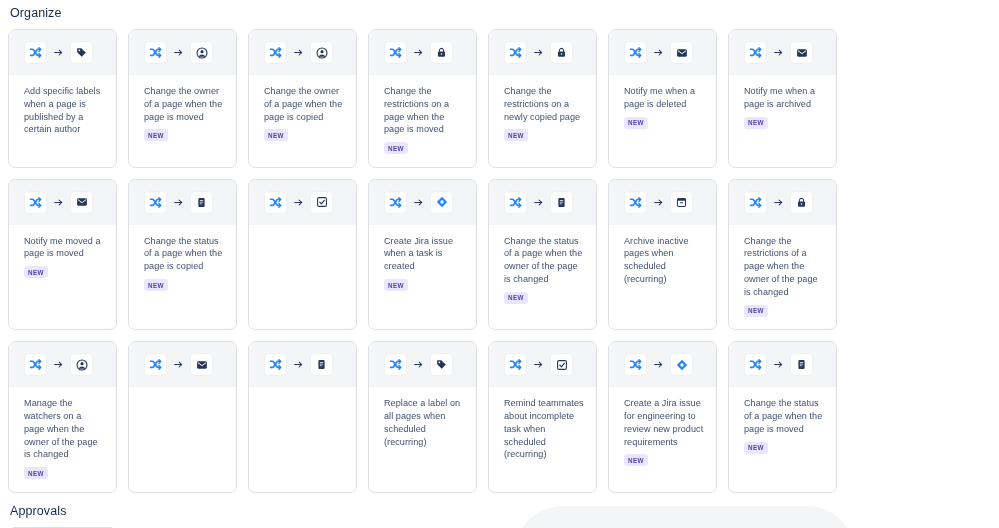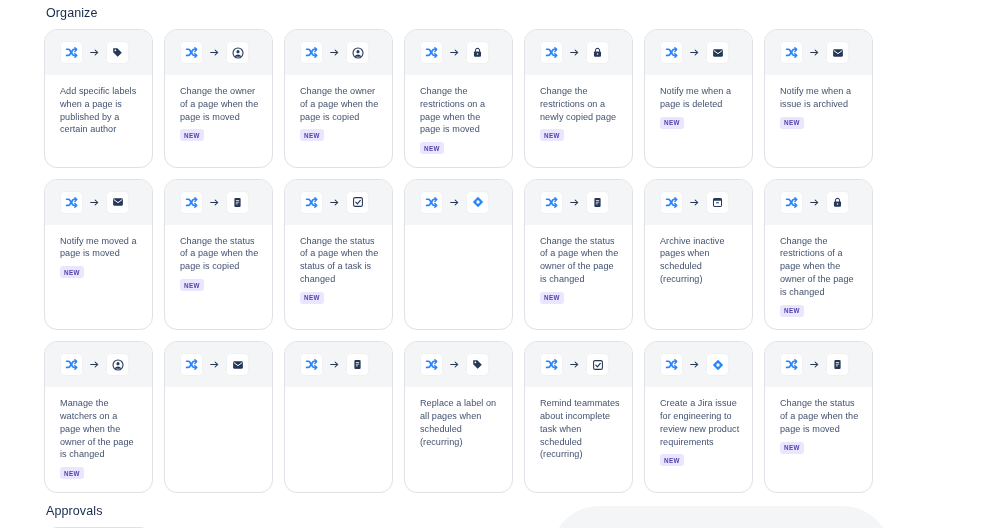--- a/index.html
+++ b/index.html
@@ -12,21 +12,20 @@
     overflow: hidden;
     font-family: "Liberation Sans", sans-serif;
     -webkit-font-smoothing: antialiased;
   }
 
   .page {
     position: relative;
     width: 845px;
     height: 528px;
     padding: 0 8px;
-    margin-left: 36px;
   }
 
   .section-title {
     font-size: 12.5px;
     color: #172b4d;
     font-weight: 400;
     line-height: 16px;
     margin: 0;
     padding: 5px 0 8px 2px;
     letter-spacing: 0.1px;
@@ -37,21 +36,21 @@
   .card-grid {
     display: grid;
     grid-template-columns: repeat(7, 1fr);
     column-gap: 11px;
     row-gap: 11px;
   }
 
   .rule-card {
     background: #ffffff;
     border: 1px solid #dfe1e6;
-    border-radius: 13px;
+    border-radius: 7px;
     overflow: hidden;
     display: flex;
     flex-direction: column;
     min-height: 113px;
     cursor: pointer;
   }
 
   .card-head {
     background: #f4f5f7;
     height: 45px;
@@ -302,21 +301,21 @@
               <path d="M3.6 12h15.4M13.4 6.6 19.2 12l-5.8 5.4" fill="none" stroke="#253858" stroke-width="2.2" stroke-linecap="round" stroke-linejoin="round"></path>
             </svg>
           </span>
           <span class="icon-chip">
             <svg width="12" height="12" viewBox="0 0 24 24" aria-hidden="true">
               <rect x="2.2" y="4.6" width="19.6" height="14.8" rx="2.2" fill="#253858"></rect>
               <path d="M4 7.4 12 13.4 20 7.4" fill="none" stroke="#ffffff" stroke-width="2" stroke-linecap="round" stroke-linejoin="round"></path>
             </svg>
           </span>
         </div>
-        <div class="card-body"><p class="card-text">Notify me when a issue is archived</p><span class="new-badge">NEW</span></div>
+        <div class="card-body"><p class="card-text">Notify me when a page is archived</p><span class="new-badge">NEW</span></div>
       </div>
       <div class="rule-card">
         <div class="card-head">
           <span class="icon-chip">
             <svg width="13" height="13" viewBox="0 0 24 24" fill="none" aria-hidden="true">
               <path d="M3 6h3.2c1.2 0 2 .7 2.7 1.7l5.2 8c.7 1 1.5 1.7 2.7 1.7H21" stroke="#2684FF" stroke-width="3.2" stroke-linecap="round"></path>
               <path d="M3 17.4h3.2c1.2 0 2-.7 2.7-1.7l5.2-8c.7-1 1.5-1.7 2.7-1.7H21" stroke="#2684FF" stroke-width="3.2" stroke-linecap="round"></path>
               <path d="M18.2 3.2 21.6 6.6l-3.4 3.4" stroke="#2684FF" stroke-width="2.6" stroke-linecap="round" stroke-linejoin="round"></path>
               <path d="M18.2 14 21.6 17.4 18.2 20.8" stroke="#2684FF" stroke-width="2.6" stroke-linecap="round" stroke-linejoin="round"></path>
             </svg>
@@ -376,21 +375,20 @@
               <path d="M3.6 12h15.4M13.4 6.6 19.2 12l-5.8 5.4" fill="none" stroke="#253858" stroke-width="2.2" stroke-linecap="round" stroke-linejoin="round"></path>
             </svg>
           </span>
           <span class="icon-chip">
             <svg width="12" height="12" viewBox="0 0 24 24" aria-hidden="true">
               <rect x="3.2" y="3.2" width="17.6" height="17.6" rx="3" fill="none" stroke="#253858" stroke-width="2.2"></rect>
               <path d="M7.6 12.4 10.8 15.6 16.6 8.8" fill="none" stroke="#253858" stroke-width="2.4" stroke-linecap="round" stroke-linejoin="round"></path>
             </svg>
           </span>
         </div>
-        <div class="card-body"><p class="card-text">Change the status of a page when the status of a task is changed</p><span class="new-badge">NEW</span></div>
       </div>
       <div class="rule-card">
         <div class="card-head">
           <span class="icon-chip">
             <svg width="13" height="13" viewBox="0 0 24 24" fill="none" aria-hidden="true">
               <path d="M3 6h3.2c1.2 0 2 .7 2.7 1.7l5.2 8c.7 1 1.5 1.7 2.7 1.7H21" stroke="#2684FF" stroke-width="3.2" stroke-linecap="round"></path>
               <path d="M3 17.4h3.2c1.2 0 2-.7 2.7-1.7l5.2-8c.7-1 1.5-1.7 2.7-1.7H21" stroke="#2684FF" stroke-width="3.2" stroke-linecap="round"></path>
               <path d="M18.2 3.2 21.6 6.6l-3.4 3.4" stroke="#2684FF" stroke-width="2.6" stroke-linecap="round" stroke-linejoin="round"></path>
               <path d="M18.2 14 21.6 17.4 18.2 20.8" stroke="#2684FF" stroke-width="2.6" stroke-linecap="round" stroke-linejoin="round"></path>
             </svg>
@@ -400,20 +398,21 @@
               <path d="M3.6 12h15.4M13.4 6.6 19.2 12l-5.8 5.4" fill="none" stroke="#253858" stroke-width="2.2" stroke-linecap="round" stroke-linejoin="round"></path>
             </svg>
           </span>
           <span class="icon-chip">
             <svg width="12" height="12" viewBox="0 0 24 24" aria-hidden="true">
               <path d="M12 1.6 22.4 12 12 22.4 1.6 12z" fill="#2684FF"></path>
               <circle cx="12" cy="12" r="3.3" fill="#ffffff"></circle>
             </svg>
           </span>
         </div>
+        <div class="card-body"><p class="card-text">Create Jira issue when a task is created</p><span class="new-badge">NEW</span></div>
       </div>
       <div class="rule-card">
         <div class="card-head">
           <span class="icon-chip">
             <svg width="13" height="13" viewBox="0 0 24 24" fill="none" aria-hidden="true">
               <path d="M3 6h3.2c1.2 0 2 .7 2.7 1.7l5.2 8c.7 1 1.5 1.7 2.7 1.7H21" stroke="#2684FF" stroke-width="3.2" stroke-linecap="round"></path>
               <path d="M3 17.4h3.2c1.2 0 2-.7 2.7-1.7l5.2-8c.7-1 1.5-1.7 2.7-1.7H21" stroke="#2684FF" stroke-width="3.2" stroke-linecap="round"></path>
               <path d="M18.2 3.2 21.6 6.6l-3.4 3.4" stroke="#2684FF" stroke-width="2.6" stroke-linecap="round" stroke-linejoin="round"></path>
               <path d="M18.2 14 21.6 17.4 18.2 20.8" stroke="#2684FF" stroke-width="2.6" stroke-linecap="round" stroke-linejoin="round"></path>
             </svg>

